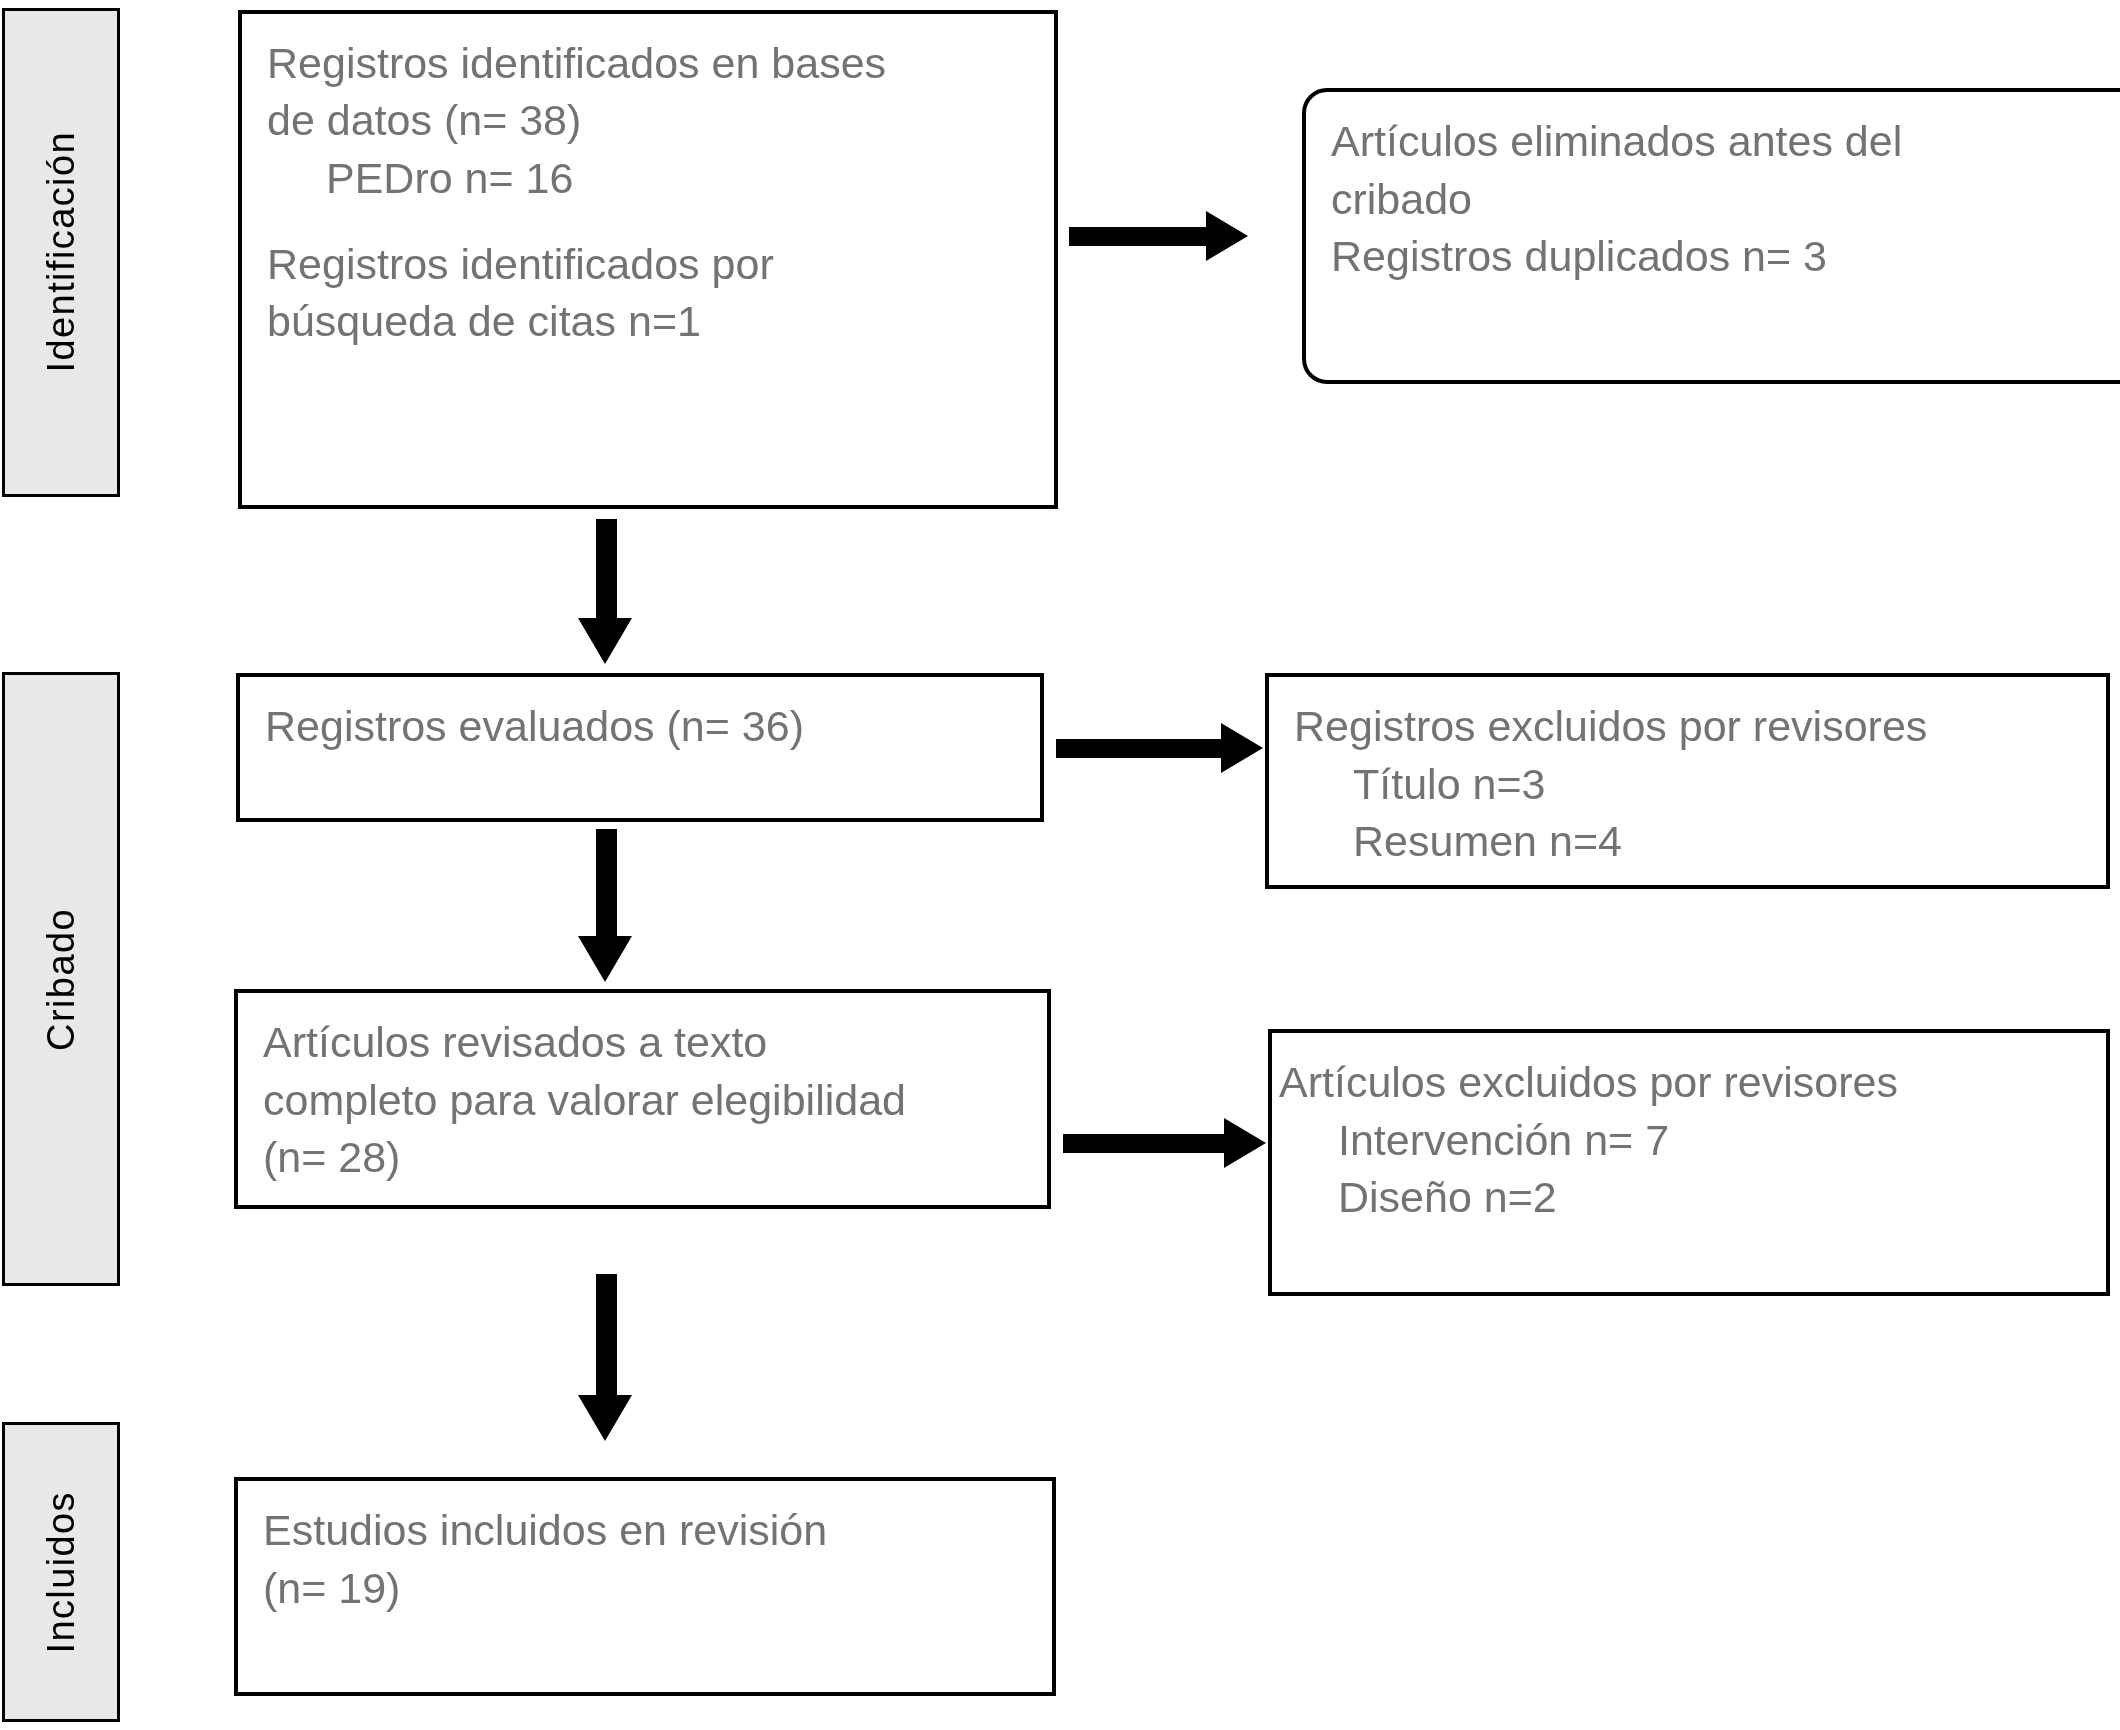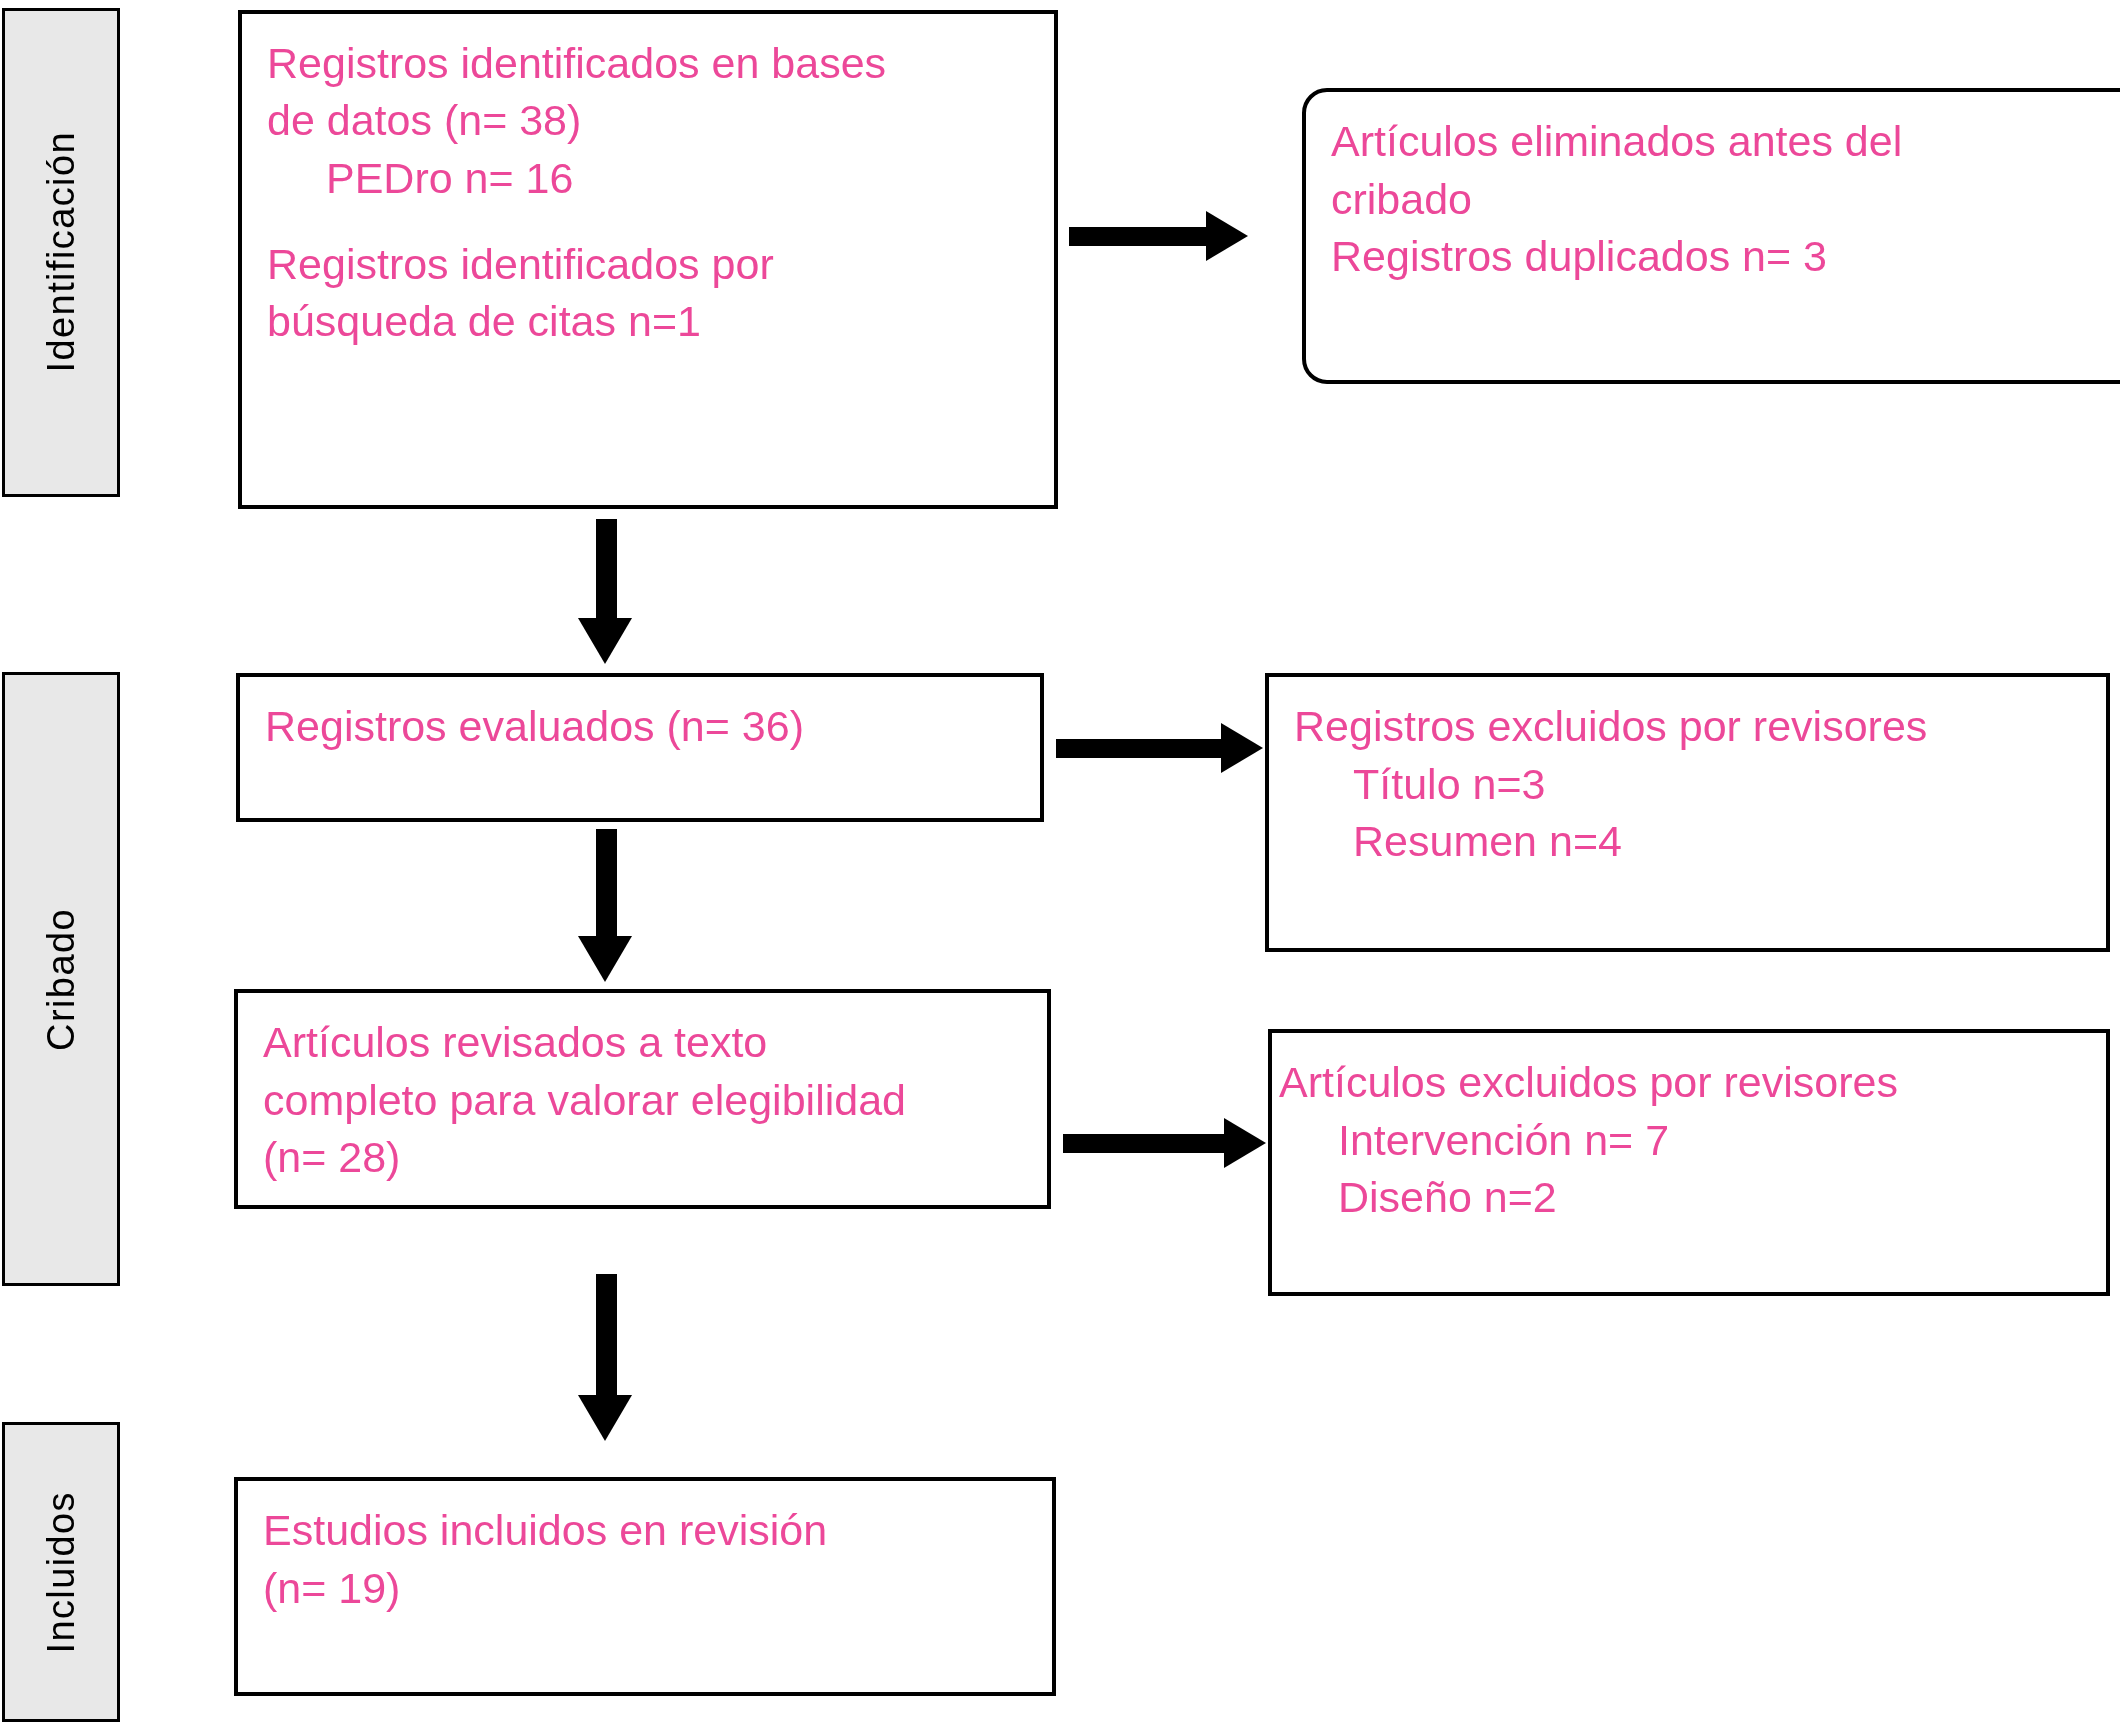--- a/index.html
+++ b/index.html
@@ -37,21 +37,21 @@
 
   .pbox {
     position: absolute;
     background: #ffffff;
     border: 4.8px solid #000000;
     padding: 21px 25px;
   }
   .pbox .line {
     font-size: 43px;
     line-height: 1.34;
-    color: #ec4899;
+    color: #737373;
     white-space: pre;
   }
   .pbox .line.indent { padding-left: 59px; }
   .pbox .line.blank { height: 28.5px; }
 
   
   .arrow-h {
     position: absolute;
     height: 0;
   }
@@ -135,21 +135,21 @@
 
   <div class="pbox" style="left:236px; top:673px; width:808px; height:149px;">
     <div class="line">Registros evaluados (n= 36)</div>
   </div>
 
   <div class="arrow-h" style="left:1056px; top:748px; width:209px;">
     <div class="shaft" style="width:167px;"></div>
     <div class="head" style="left:165px;"></div>
   </div>
 
-  <div class="pbox" style="left:1265px; top:673px; width:845px; height:279px;">
+  <div class="pbox" style="left:1265px; top:673px; width:845px; height:216px;">
     <div class="line">Registros excluidos por revisores</div>
     <div class="line indent">Título n=3</div>
     <div class="line indent">Resumen n=4</div>
   </div>
 
   <div class="arrow-v" style="left:606px; top:829px; height:152px;">
     <div class="shaft" style="height:110px;"></div>
     <div class="head" style="top:107px;"></div>
   </div>
 

